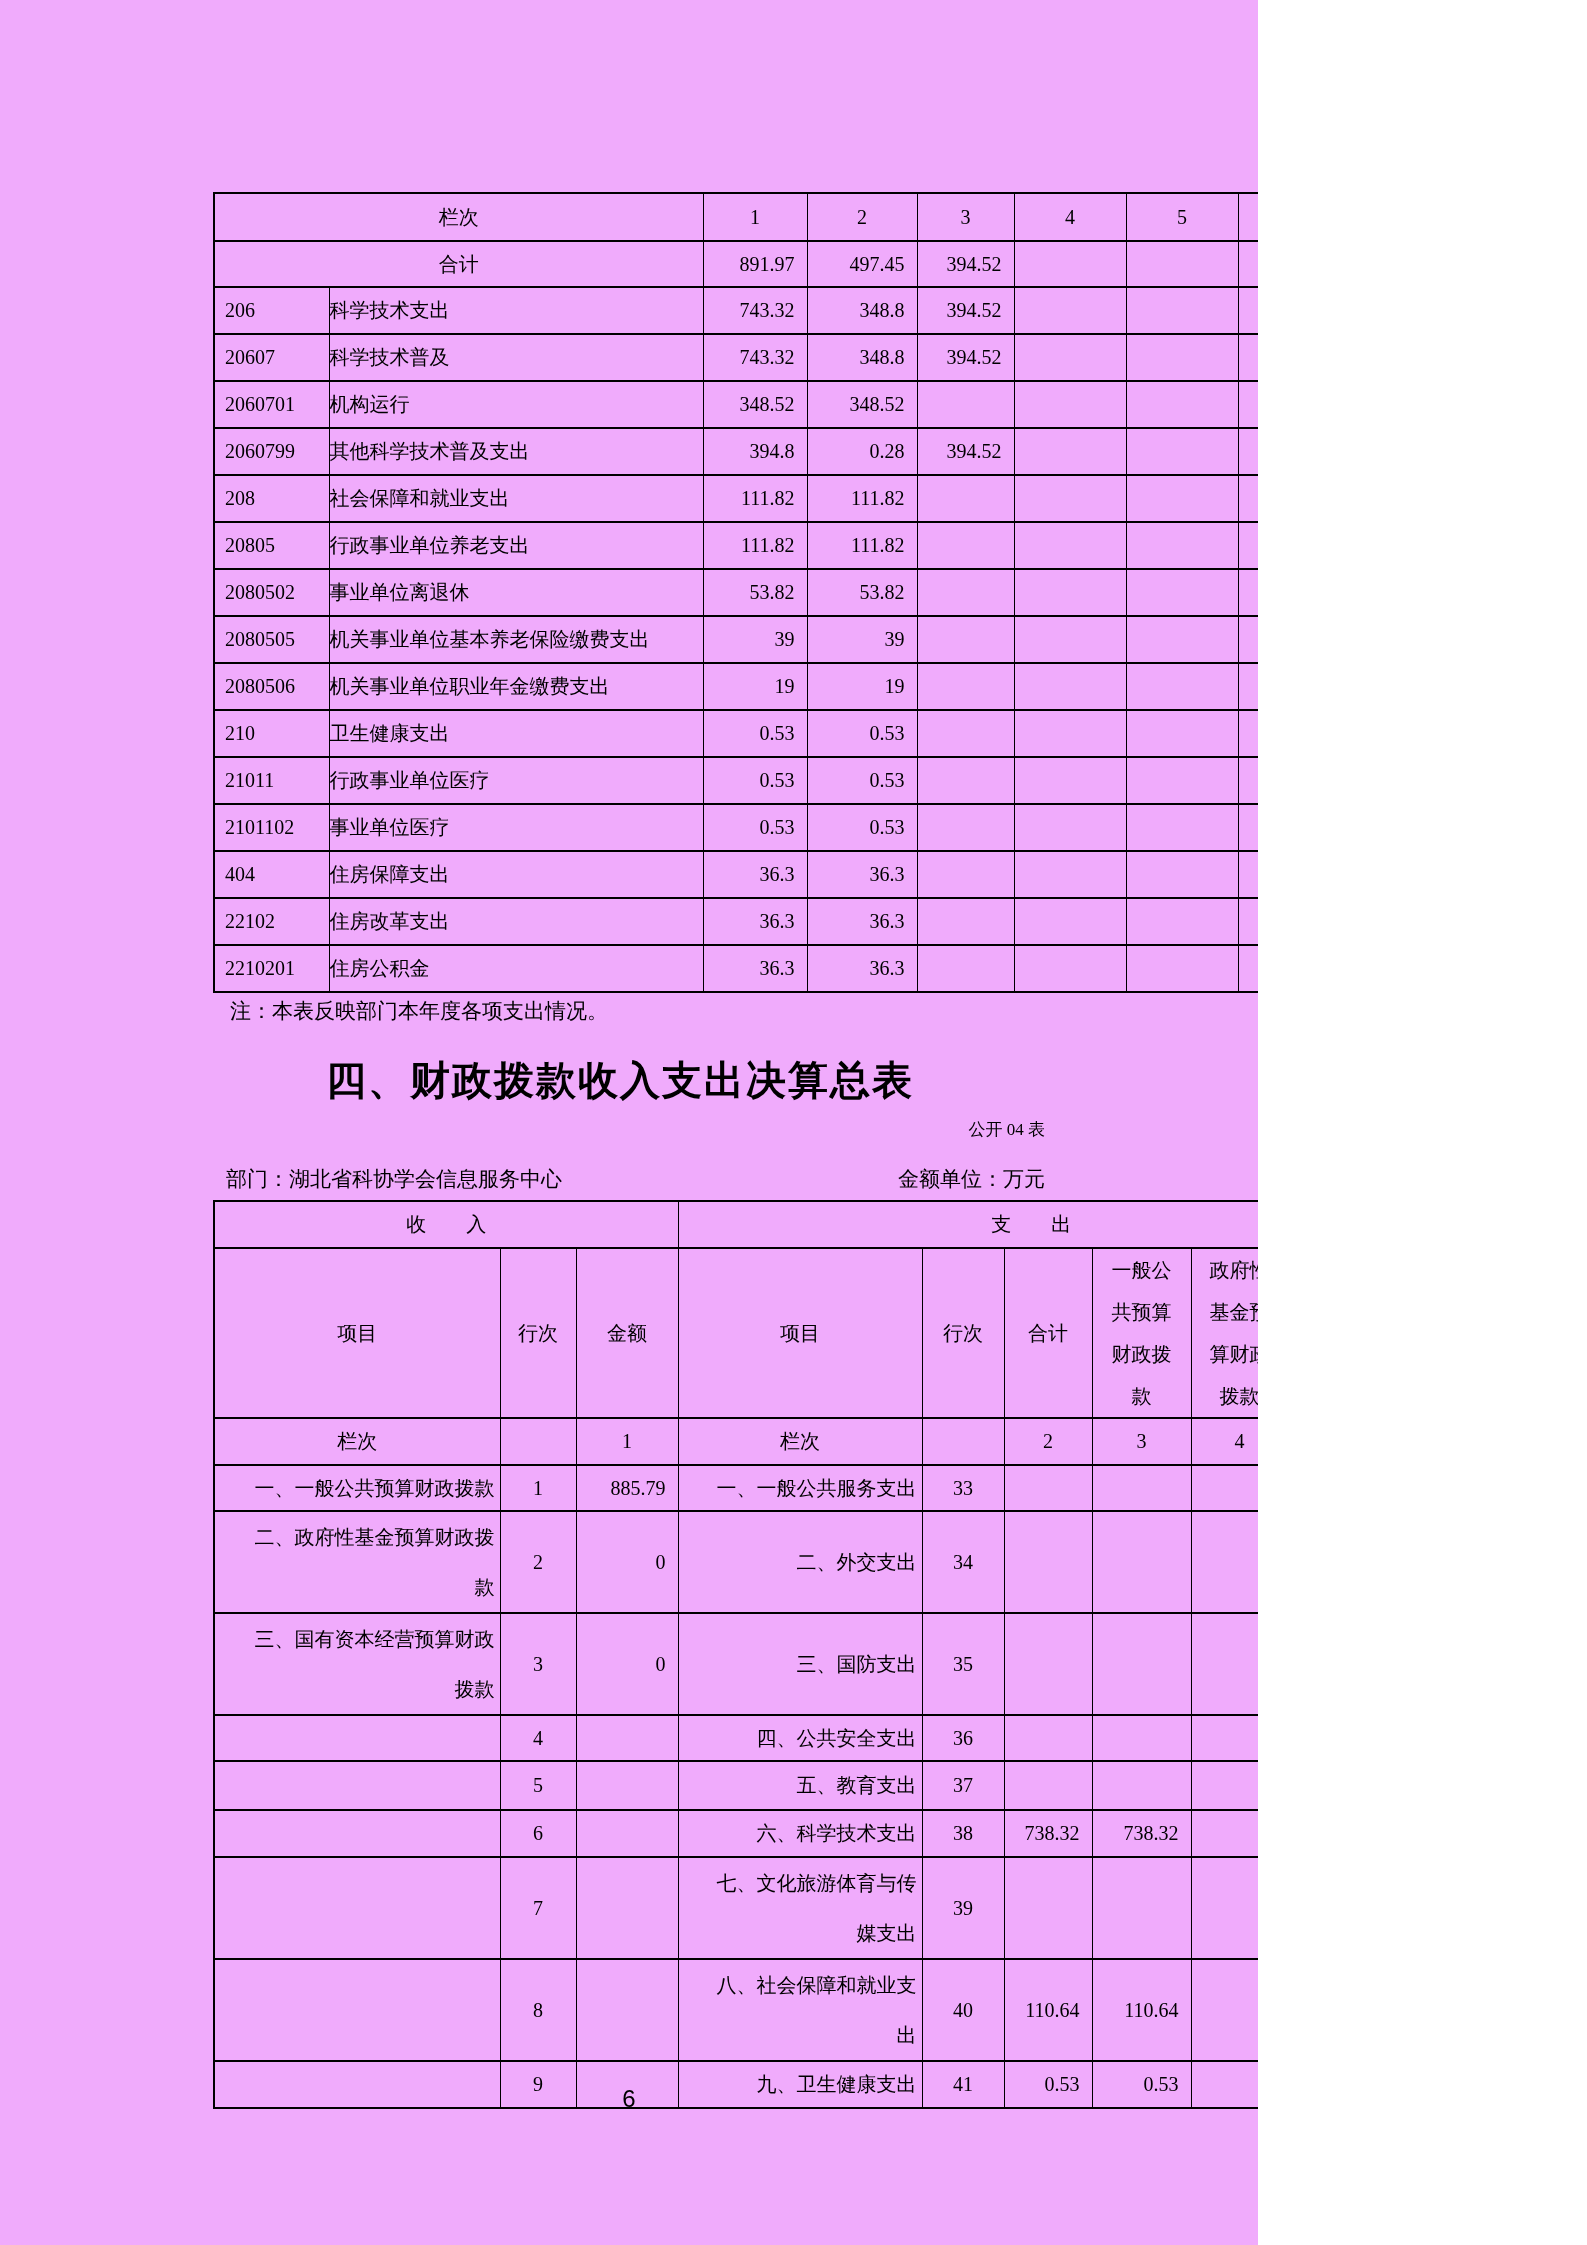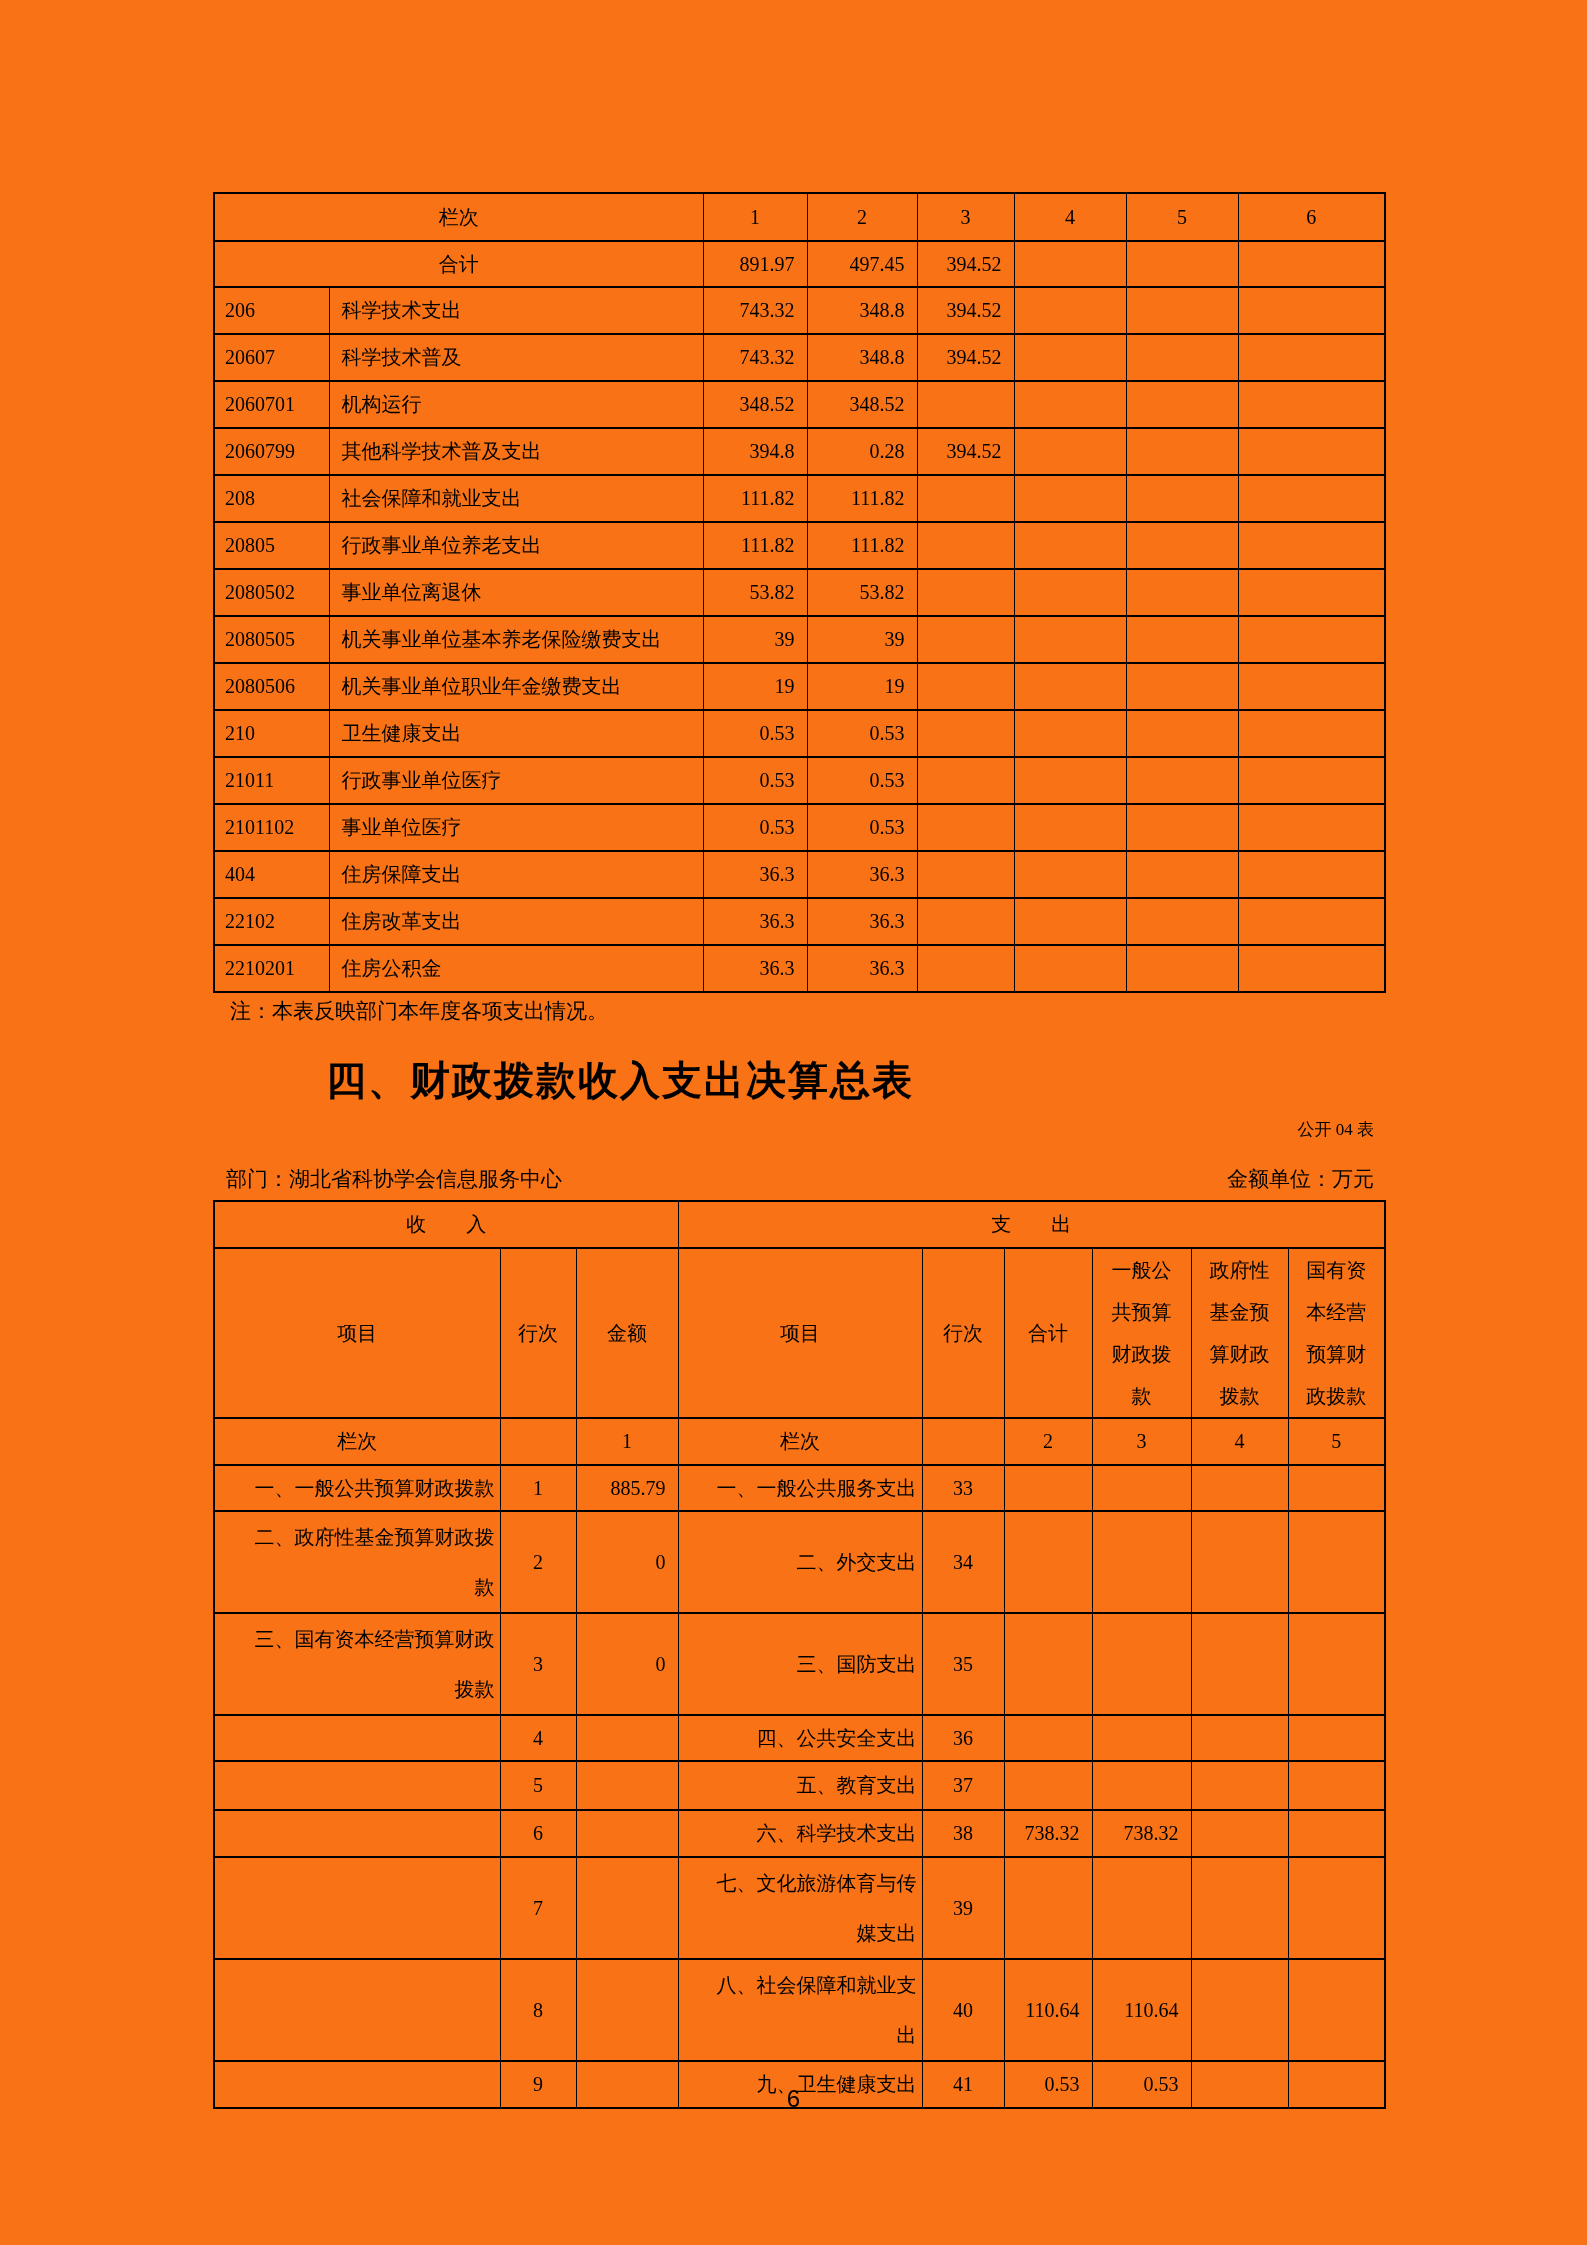--- a/index.html
+++ b/index.html
@@ -1,19 +1,19 @@
 <!DOCTYPE html>
 <html><head>
 <meta charset="utf-8">
 <style>
   html,body{margin:0;padding:0;background:#ffffff;color:#000;}
   .page{
     position:relative;
-    width:1587px;height:2245px;
-    background:#f97316;
+    width:1258px;height:2245px;
+    background:#f0abfc;
     font-family:"Liberation Serif","DejaVu Serif",serif;
     overflow:hidden;
   }
   table{
     border-collapse:collapse;
     table-layout:fixed;
     border:2px solid #000;
   }
   td{
     border:1px solid #000;
@@ -21,21 +21,21 @@
     border-bottom-width:2px;
     vertical-align:middle;
     font-size:20px;
     white-space:pre-line;
     padding:0 6px;
     overflow:hidden;
   }
   .c{text-align:center;padding:0 3px;}
   .num{text-align:right;padding-right:12px;}
   .code{text-align:left;padding-left:10px;}
-  .name{text-align:left;padding-left:12px;padding-right:6px;}
+  .name{text-align:left;padding-left:0;padding-right:6px;}
   .item-l{text-align:right;padding-left:9px;padding-right:5px;}
   .ml{line-height:50px;}
   .th-tall{line-height:42px;text-align:center;}
   #table1{position:absolute;left:213px;top:192px;width:1171px;}
   #table2{position:absolute;left:213px;top:1200px;width:1171px;}
   .note{
     position:absolute;left:230px;top:997px;
     font-size:21px;
   }
   .heading{

